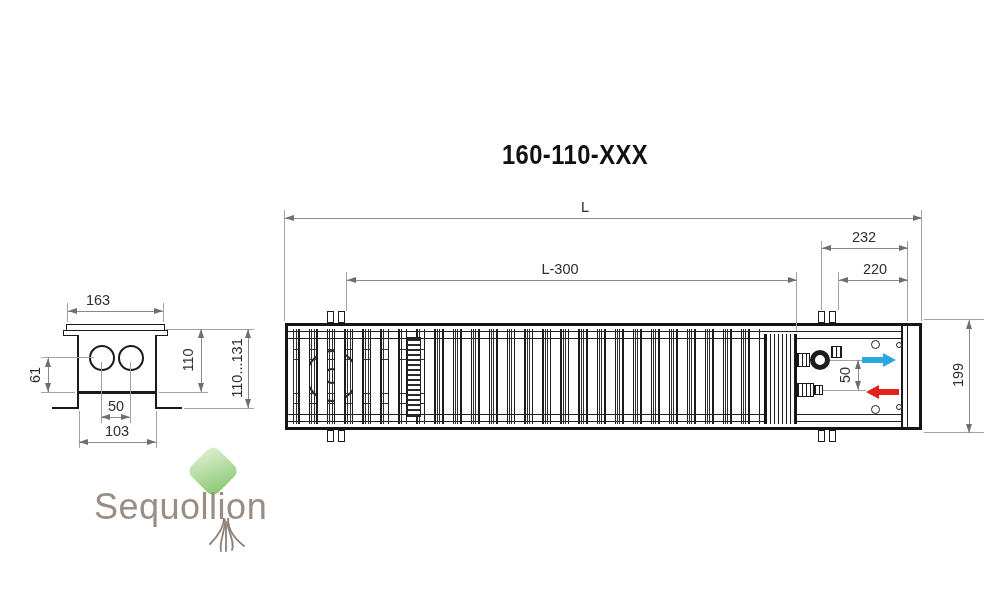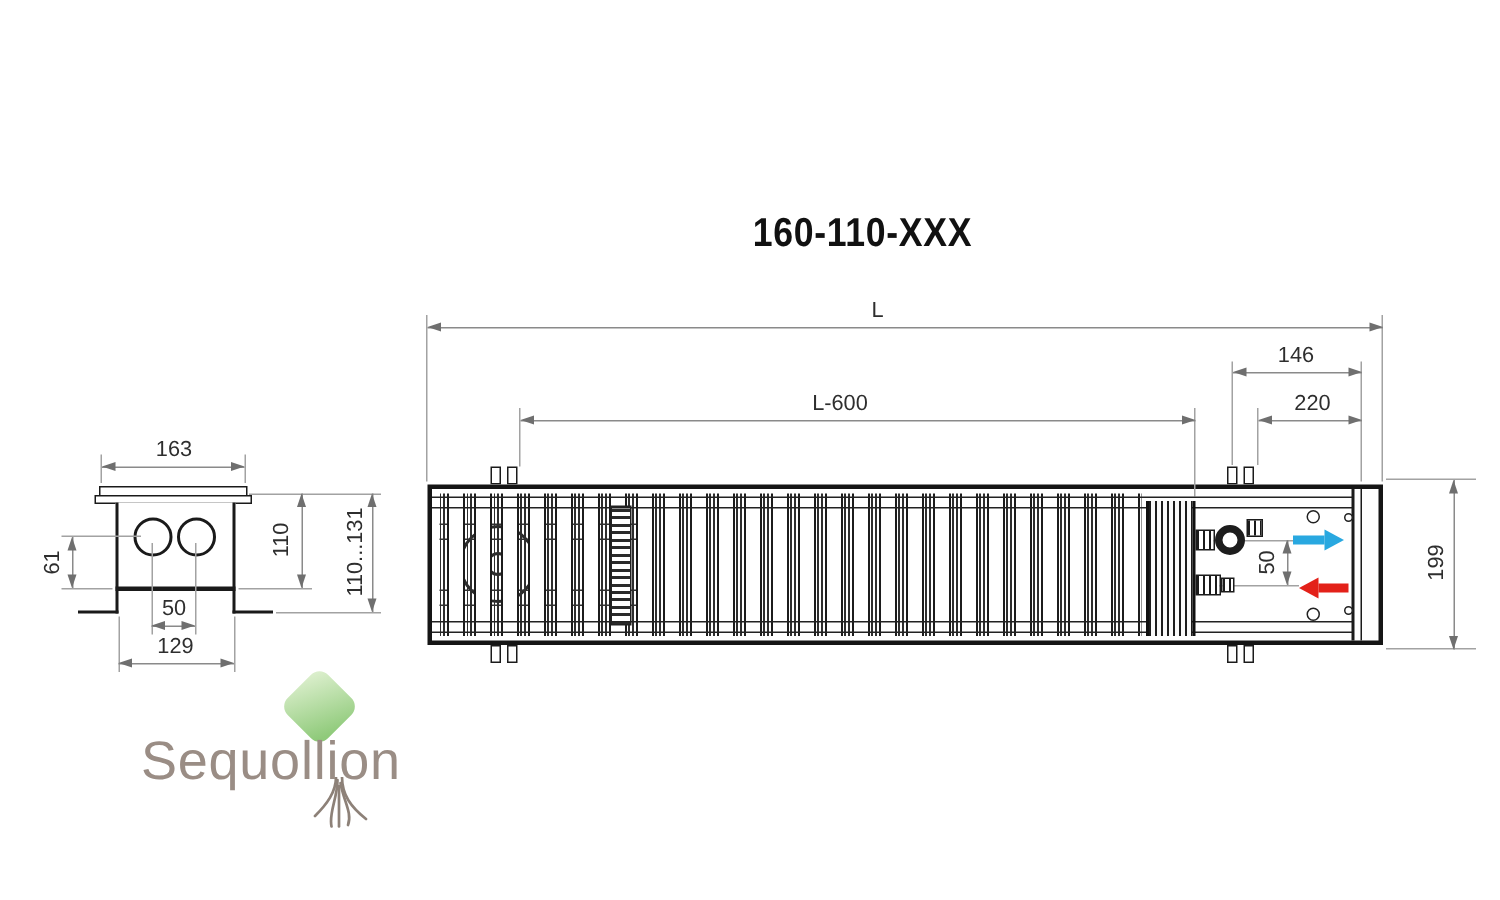--- a/index.html
+++ b/index.html
@@ -91,21 +91,21 @@
     <div class="pipe" style="left:118px;top:345px;"></div>
 
     <div class="ln" style="left:77px;top:394px;width:2px;height:15px;"></div>
     <div class="ln" style="left:155px;top:394px;width:2px;height:15px;"></div>
     <div class="ln" style="left:52px;top:407px;width:27px;height:2px;"></div>
     <div class="ln" style="left:155px;top:407px;width:27px;height:2px;"></div>
 
     <div class="ext-v" style="left:67px;top:303px;height:19px;"></div>
     <div class="ext-v" style="left:163px;top:303px;height:19px;"></div>
     <div class="dim-h arr-h" style="left:68px;top:311px;width:95px;"></div>
-    <div class="dlabel" style="left:86px;top:292px;width:60px;">163</div>
+    <div class="dlabel" style="left:68px;top:292px;width:60px;">163</div>
 
     <div class="ext-h" style="left:41px;top:357px;width:53px;"></div>
     <div class="ext-h" style="left:41px;top:392px;width:34px;"></div>
     <div class="dim-v arr-v" style="left:48px;top:358px;height:34px;"></div>
     <div class="dlabel rot" style="left:17px;top:367px;width:36px;">61</div>
 
     <div class="ext-h" style="left:166px;top:329px;width:88px;"></div>
     <div class="ext-h" style="left:159px;top:392px;width:49px;"></div>
     <div class="dim-v arr-v" style="left:201px;top:329px;height:63px;"></div>
     <div class="dlabel rot" style="left:168px;top:352px;width:40px;">110</div>
@@ -115,21 +115,21 @@
     <div class="dlabel rot" style="left:202px;top:360px;width:70px;">110...131</div>
 
     <div class="ext-v" style="left:101px;top:362px;height:61px;"></div>
     <div class="ext-v" style="left:130px;top:362px;height:61px;"></div>
     <div class="dim-h arr-h" style="left:101px;top:417px;width:29px;"></div>
     <div class="dlabel" style="left:96px;top:398px;width:40px;">50</div>
 
     <div class="ext-v" style="left:79px;top:411px;height:37px;"></div>
     <div class="ext-v" style="left:156px;top:411px;height:37px;"></div>
     <div class="dim-h arr-h" style="left:79px;top:442px;width:77px;"></div>
-    <div class="dlabel" style="left:87px;top:423px;width:60px;">129</div>
+    <div class="dlabel" style="left:87px;top:423px;width:60px;">103</div>
   </div>
 
   <div>
 
     <div class="tab" style="left:327px;top:311px;"></div>
     <div class="tab" style="left:338px;top:311px;"></div>
     <div class="tab" style="left:327px;top:430px;"></div>
     <div class="tab" style="left:338px;top:430px;"></div>
     <div class="tab" style="left:818px;top:311px;"></div>
     <div class="tab" style="left:829px;top:311px;"></div>
@@ -175,26 +175,26 @@
     <div class="fa-body" style="left:879px;top:389px;width:20px;height:6px;background:#e32119;"></div>
 
     <div class="ext-v" style="left:284px;top:210px;height:111px;"></div>
     <div class="ext-v" style="left:921px;top:210px;height:111px;"></div>
     <div class="dim-h arr-h" style="left:285px;top:218px;width:637px;"></div>
     <div class="dlabel" style="left:555px;top:199px;width:60px;">L</div>
 
     <div class="ext-v" style="left:346px;top:272px;height:39px;"></div>
     <div class="ext-v" style="left:796px;top:272px;height:59px;"></div>
     <div class="dim-h arr-h" style="left:347px;top:280px;width:450px;"></div>
-    <div class="dlabel" style="left:520px;top:261px;width:80px;">L-600</div>
+    <div class="dlabel" style="left:520px;top:261px;width:80px;">L-300</div>
 
     <div class="ext-v" style="left:821px;top:241px;height:69px;"></div>
     <div class="ext-v" style="left:907px;top:241px;height:80px;"></div>
     <div class="dim-h arr-h" style="left:822px;top:248px;width:86px;"></div>
-    <div class="dlabel" style="left:836px;top:229px;width:56px;">146</div>
+    <div class="dlabel" style="left:836px;top:229px;width:56px;">232</div>
 
     <div class="ext-v" style="left:838px;top:272px;height:38px;"></div>
     <div class="dim-h arr-h" style="left:839px;top:280px;width:69px;"></div>
     <div class="dlabel" style="left:847px;top:261px;width:56px;">220</div>
 
     <div class="ext-h" style="left:924px;top:319px;width:60px;"></div>
     <div class="ext-h" style="left:924px;top:432px;width:60px;"></div>
     <div class="dim-v arr-v" style="left:969px;top:320px;height:113px;"></div>
     <div class="dlabel rot" style="left:936px;top:367px;width:44px;">199</div>
 

